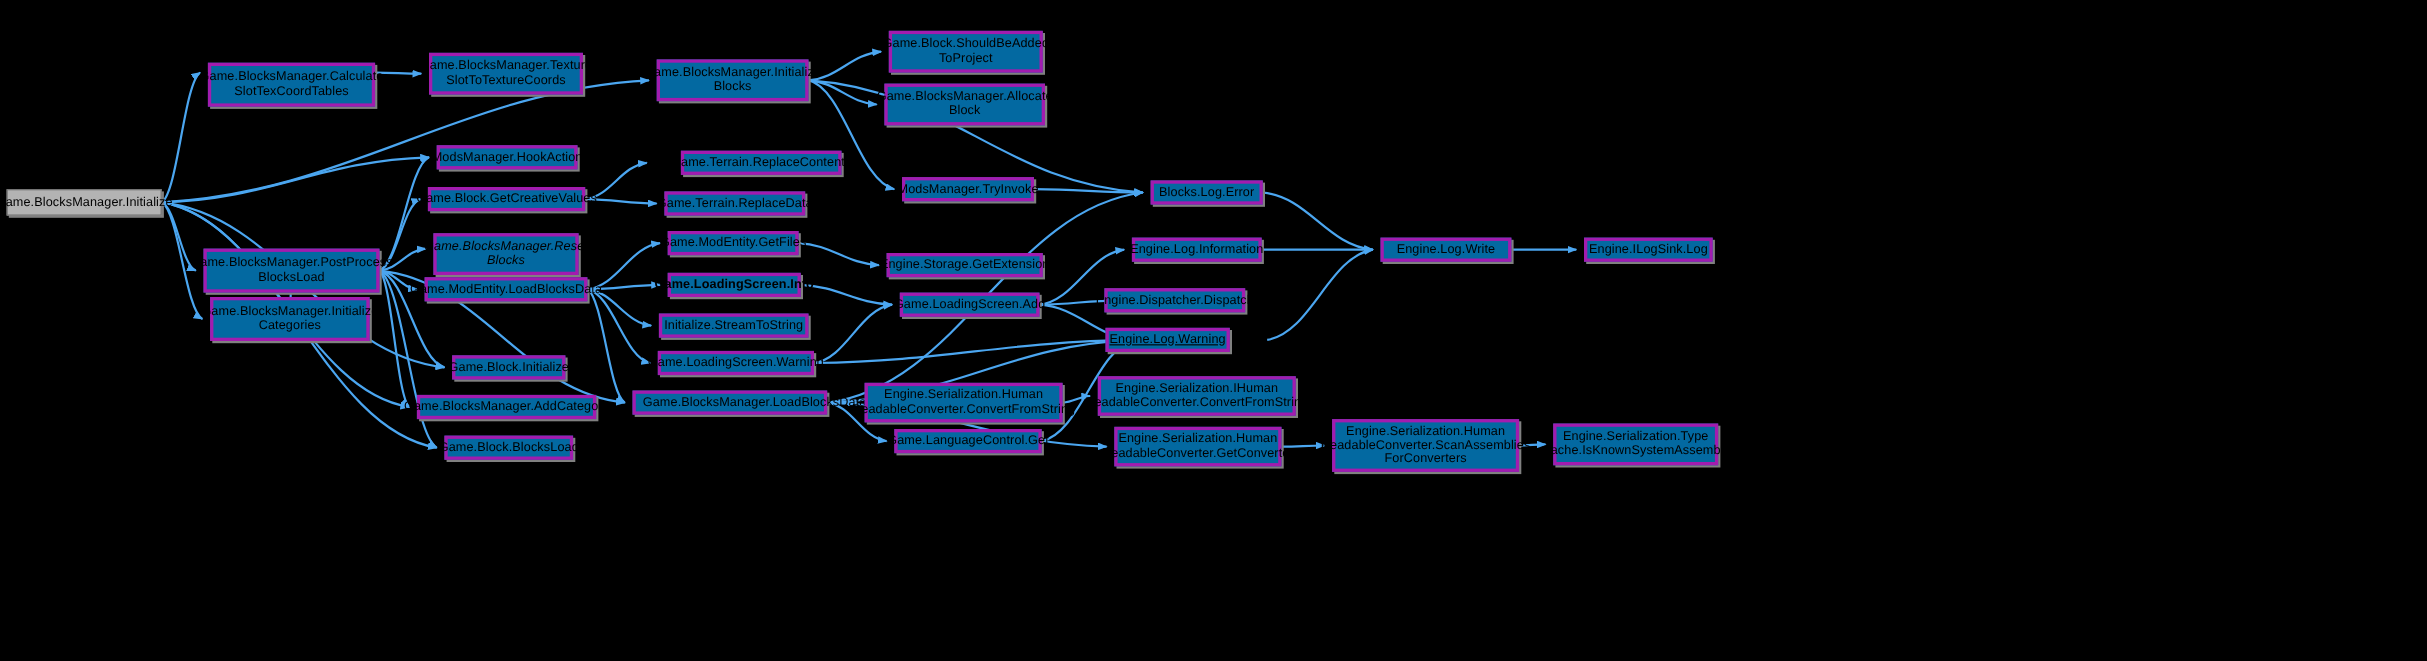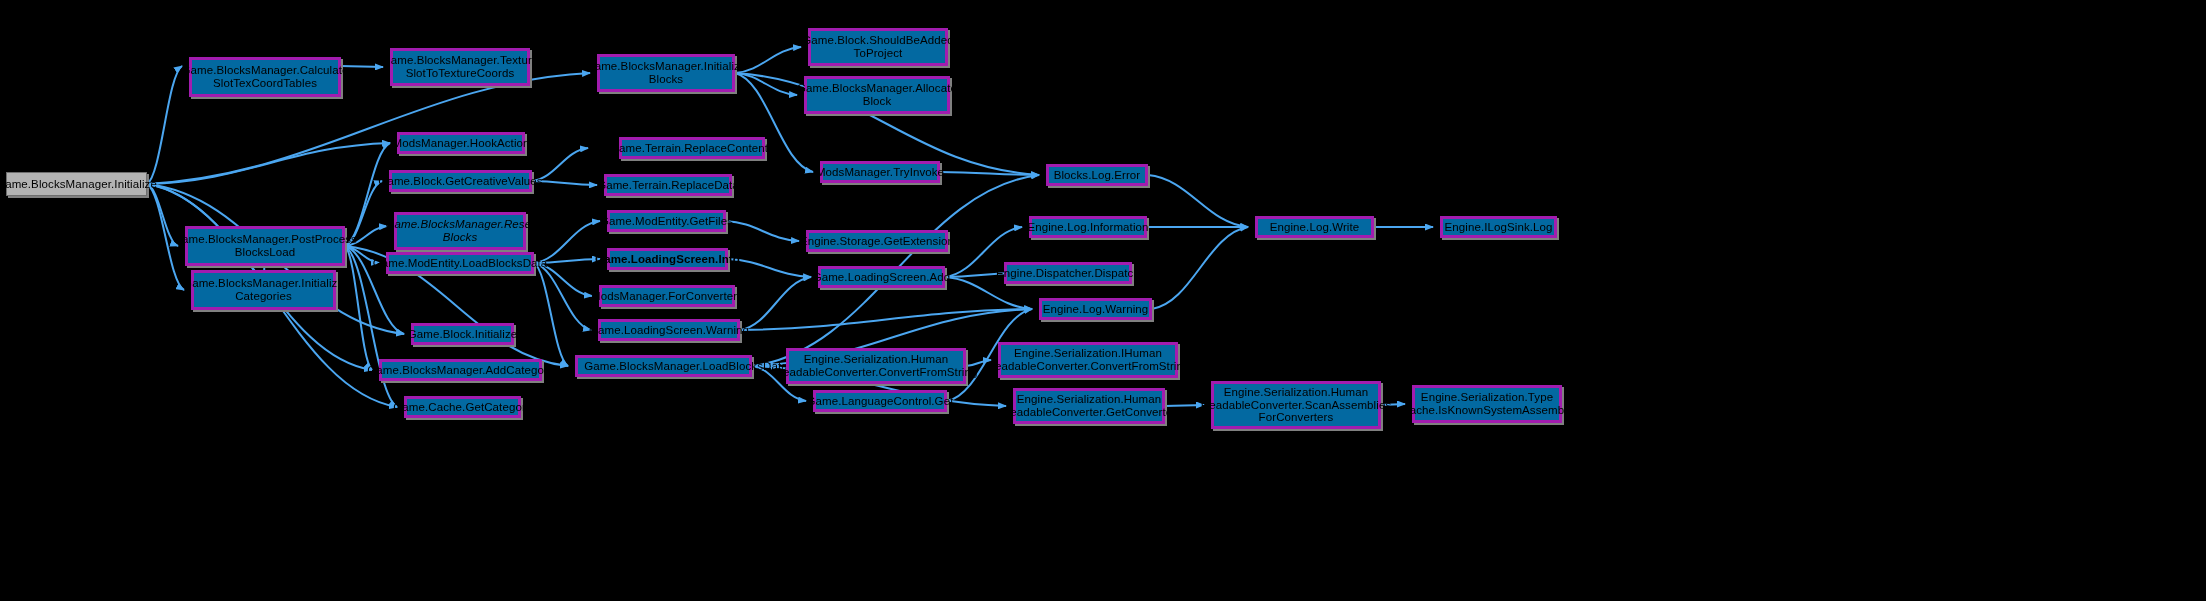--- a/index.html
+++ b/index.html
@@ -112,40 +112,40 @@
       <div class="node" style="left: 386px; top: 252px; width: 148px; height: 22px;">
         <span>Game.ModEntity.LoadBlocksData</span>
       </div>
       <div class="node" style="left: 411px; top: 323px; width: 103px; height: 22px; justify-content: center;">
         <span>Game.Block.Initialize</span>
       </div>
       <div class="node" style="left: 379px; top: 359px; width: 163px; height: 22px;">
         <span>Game.BlocksManager.AddCategory</span>
       </div>
       <div class="node" style="left: 404px; top: 396px; width: 117px; height: 22px;">
-        <span>Game.Cache.GetCategory</span>
+        <span>Game.Block.BlocksLoad</span>
       </div>
       <div class="node" style="left: 597px; top: 54px; width: 138px; height: 38px;">
         <span>Game.BlocksManager.Initialize
 Blocks</span>
       </div>
       <div class="node" style="left: 619px; top: 137px; width: 146px; height: 22px;">
         <span>Game.Terrain.ReplaceContents</span>
       </div>
       <div class="node" style="left: 604px; top: 174px; width: 128px; height: 22px;">
         <span>Game.Terrain.ReplaceData</span>
       </div>
       <div class="node" style="left: 607px; top: 210px; width: 119px; height: 22px;">
         <span>Game.ModEntity.GetFiles</span>
       </div>
       <div class="node" style="left: 607px; top: 248px; width: 121px; height: 22px; font-weight: bold;">
         <span>Game.LoadingScreen.Info</span>
       </div>
       <div class="node" style="left: 599px; top: 285px; width: 136px; height: 22px;">
-        <span>ModsManager.ForConverters</span>
+        <span>Initialize.StreamToString</span>
       </div>
       <div class="node" style="left: 598px; top: 319px; width: 142px; height: 22px;">
         <span>Game.LoadingScreen.Warning</span>
       </div>
       <div class="node" style="left: 575px; top: 355px; width: 177px; height: 22px; padding-left: 48px;">
         <span>Game.BlocksManager.LoadBlocksData</span>
       </div>
       <div class="node" style="left: 808px; top: 28px; width: 140px; height: 38px;">
         <span>Game.Block.ShouldBeAdded
 ToProject</span>
@@ -172,21 +172,21 @@
       </div>
       <div class="node" style="left: 1046px; top: 164px; width: 102px; height: 22px;">
         <span>Blocks.Log.Error</span>
       </div>
       <div class="node" style="left: 1029px; top: 216px; width: 118px; height: 22px;">
         <span>Engine.Log.Information</span>
       </div>
       <div class="node" style="left: 988px; top: 262px; width: 128px; height: 22px; margin-left: 16px;">
         <span>Engine.Dispatcher.Dispatch</span>
       </div>
-      <div class="node" style="left: 1039px; top: 298px; width: 113px; height: 22px;">
+      <div class="node" style="left: 1005px; top: 298px; width: 113px; height: 22px; text-decoration: underline;">
         <span>Engine.Log.Warning</span>
       </div>
       <div class="node" style="left: 998px; top: 342px; width: 180px; height: 36px;">
         <span>Engine.Serialization.IHuman
 ReadableConverter.ConvertFromString</span>
       </div>
       <div class="node" style="left: 1013px; top: 388px; width: 152px; height: 36px;">
         <span>Engine.Serialization.Human
 ReadableConverter.GetConverter</span>
       </div>

